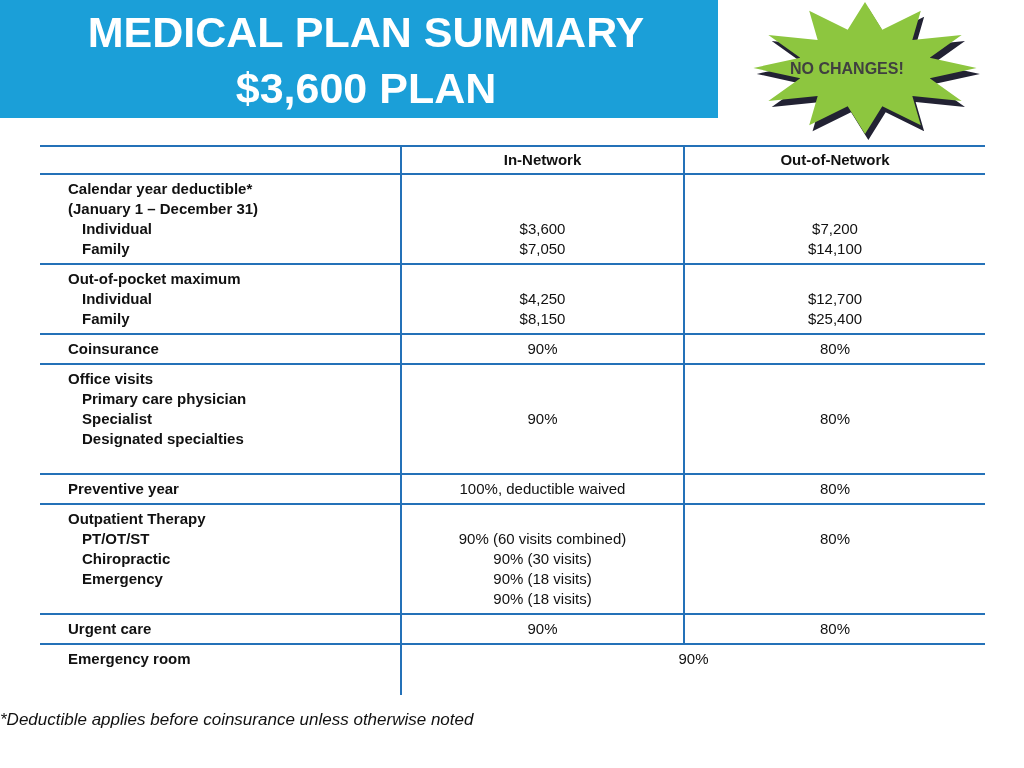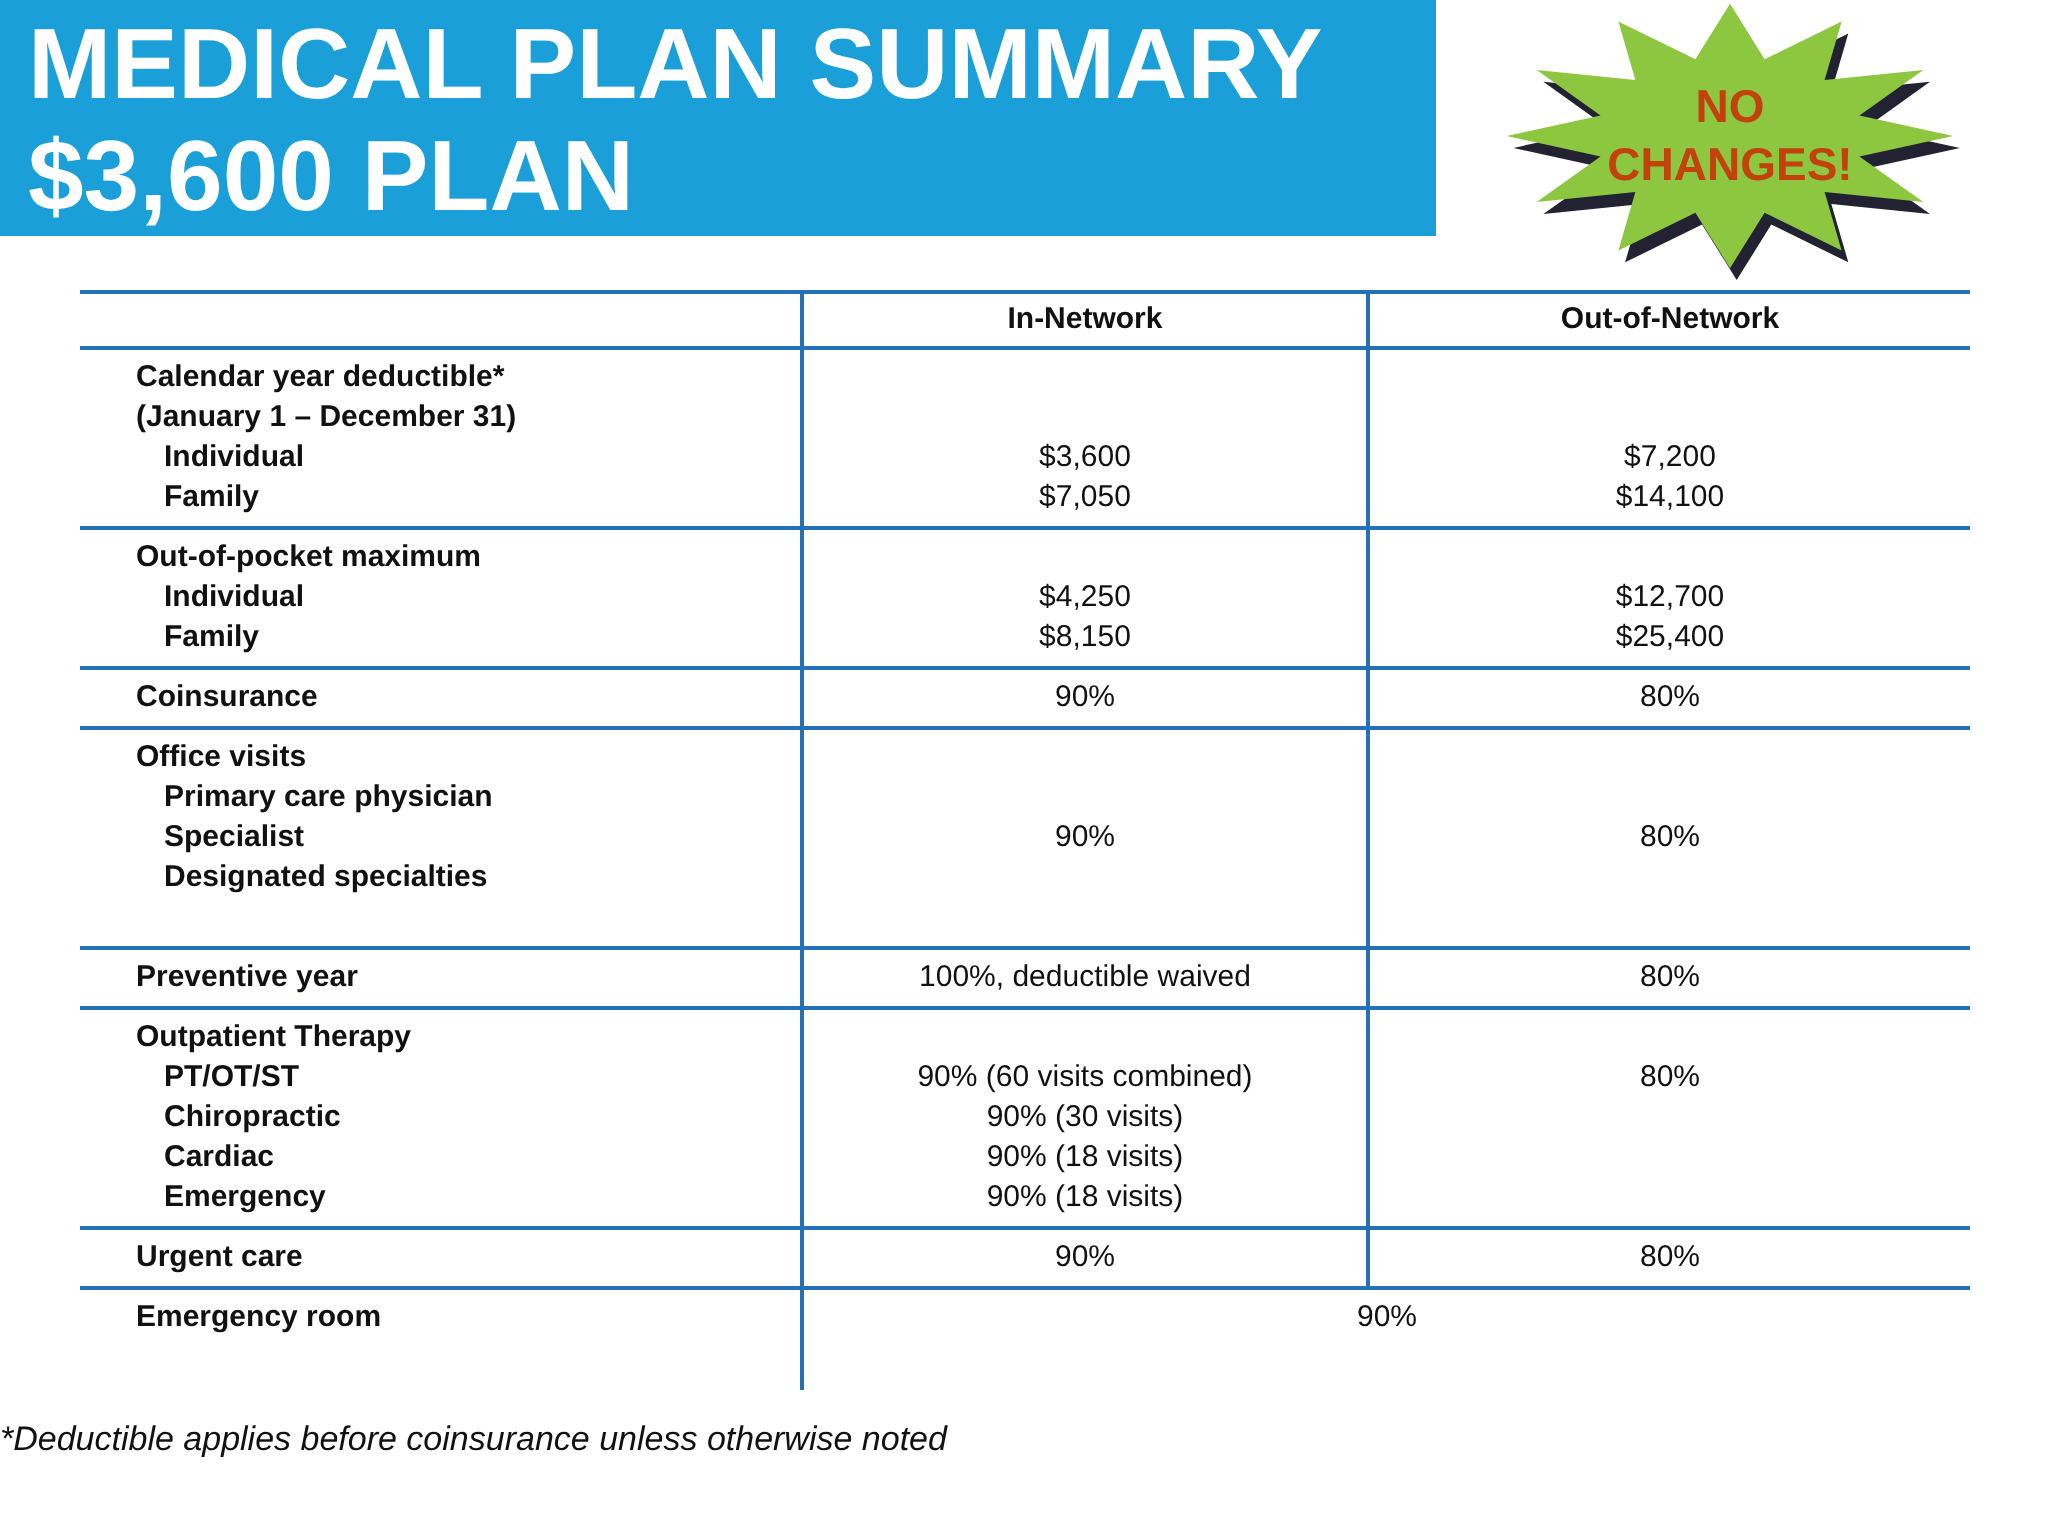--- a/index.html
+++ b/index.html
@@ -14,31 +14,31 @@
     font-family:"Liberation Sans", sans-serif;color:var(--text);}
   .slide{position:relative;width:1024px;height:768px;background:#ffffff;}
 
   
   .header-band{
     position:absolute;left:0;top:0;width:718px;height:118px;
     background:var(--blue);
     padding:4px 0 0 14px;
   }
   .title-line{
-    color:#ffffff;font-weight:700;font-size:50px;line-height:56px;
-    letter-spacing:0px;white-space:nowrap;
+    color:#ffffff;font-weight:700;font-size:43px;line-height:56px;
+    letter-spacing:0px;white-space:nowrap;text-align:center;
   }
 
   
   .starburst{position:absolute;left:740px;top:-6px;width:250px;height:148px;}
   .starburst svg{position:absolute;left:0;top:0;width:100%;height:100%;}
   .star-text{
     position:absolute;left:50%;top:50%;transform:translate(-50%,-50%);
-    width:150px;text-align:center;color:#c2410c;font-weight:700;
-    font-size:23px;line-height:29px;
+    width:150px;text-align:left;color:#404040;font-weight:700;
+    font-size:16px;line-height:29px;
   }
 
   
   .plan-table{position:absolute;left:40px;top:145px;width:945px;}
   .trow{
     display:grid;grid-template-columns:360px 285px 1fr;
     border-top:2px solid var(--line);
   }
   .cell{font-size:15px;line-height:20px;}
   .label-cell{padding:4px 8px;}
@@ -161,21 +161,20 @@
         </div>
         <div class="cell val-cell ">
           <div class="val-line">80%</div>
         </div>
       </div>
       <div class="trow">
         <div class="cell label-cell">
           <div class="lbl-line">Outpatient Therapy</div>
           <div class="lbl-line indent">PT/OT/ST</div>
           <div class="lbl-line indent">Chiropractic</div>
-          <div class="lbl-line indent">Cardiac</div>
           <div class="lbl-line indent">Emergency</div>
         </div>
         <div class="cell val-cell in-col">
           <div class="val-line">&nbsp;</div>
           <div class="val-line">90% (60 visits combined)</div>
           <div class="val-line">90% (30 visits)</div>
           <div class="val-line">90% (18 visits)</div>
           <div class="val-line">90% (18 visits)</div>
         </div>
         <div class="cell val-cell ">

